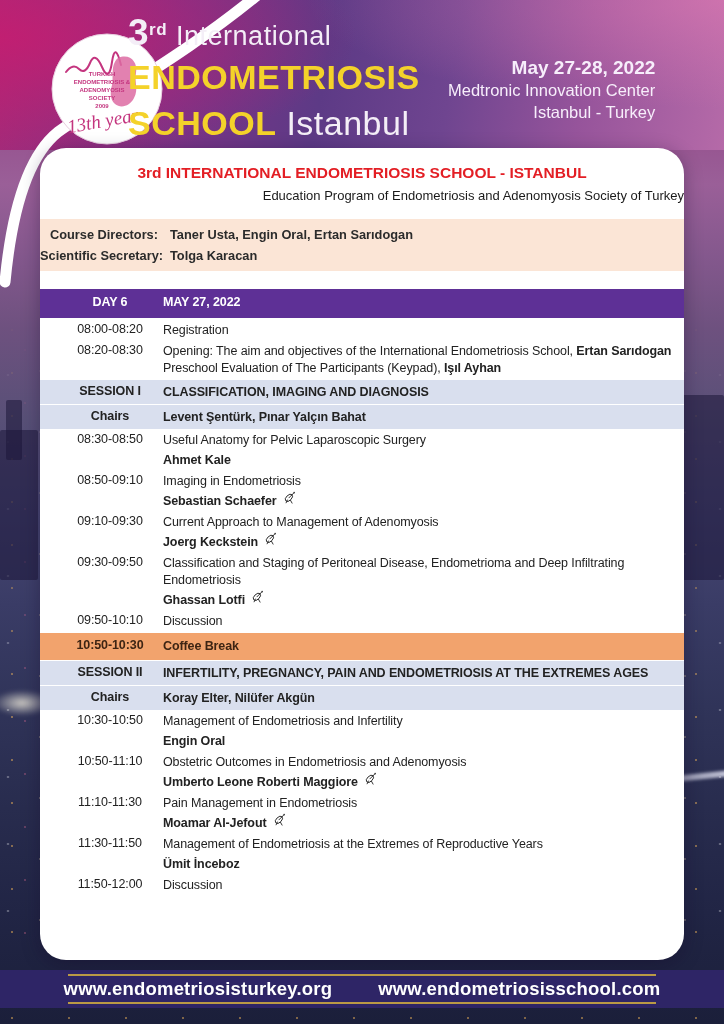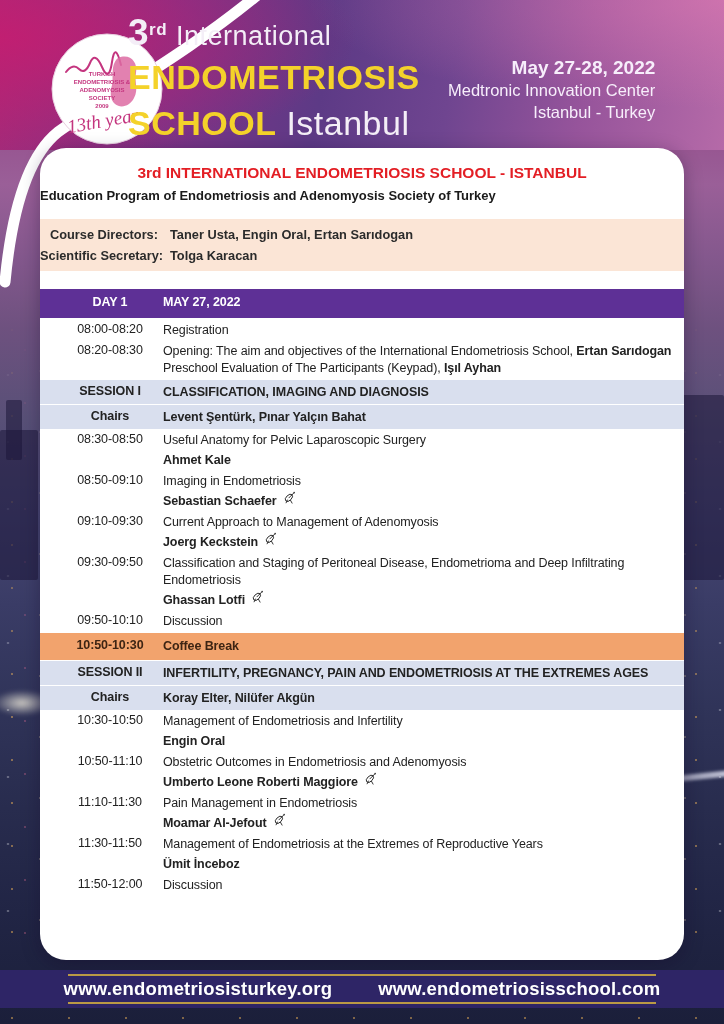--- a/index.html
+++ b/index.html
@@ -46,21 +46,21 @@
   .brand .l3 b{font-weight:800;color:#f4d22a;}
   .event-info{position:absolute;left:448px;top:55px;color:#f7eefb;line-height:1.33;text-align:right;}
   .event-info .date{font-size:19px;font-weight:700;}
   .event-info .venue,.event-info .loc{font-size:16.5px;font-weight:400;}
   .logo{position:absolute;left:50px;top:32px;}
 
   
   .card{position:absolute;left:40px;top:148px;width:644px;height:812px;background:#fff;
         border-radius:26px;overflow:hidden;box-shadow:0 4px 18px rgba(20,10,40,.35);}
   .prog-title{margin-top:16px;text-align:center;color:#e31e24;font-size:15.5px;font-weight:700;}
-  .prog-subtitle{margin-top:6px;text-align:left;color:#1a1a1a;font-size:13px;font-weight:700;}
+  .prog-subtitle{margin-top:6px;text-align:right;color:#1a1a1a;font-size:13px;font-weight:400;}
   .info-box{margin-top:16px;background:#fbe5d6;padding:5px 12px 5px 0;}
   .info-row{display:grid;grid-template-columns:118px 1fr;column-gap:12px;
             font-size:12.8px;font-weight:700;color:#2b2b2b;line-height:21px;}
   .info-label{text-align:right;white-space:nowrap;}
   .schedule{margin-top:18px;}
   .row{position:relative;padding:2px 6px 2px 123px;font-size:12.5px;color:#222;letter-spacing:-.1px;}
   .row .time{position:absolute;left:0;top:inherit;width:140px;text-align:center;top:auto;}
   .row .desc{min-height:17px;}
   .line{line-height:17px;white-space:nowrap;}
   .row.header-row{background:#5e3096;color:#fff;font-weight:700;padding-top:6px;padding-bottom:6px;margin-bottom:2px;}
@@ -141,21 +141,21 @@
           <div class="info-value">Taner Usta, Engin Oral, Ertan Sarıdogan</div>
         </div>
         <div class="info-row">
           <div class="info-label">Scientific Secretary:</div>
           <div class="info-value">Tolga Karacan</div>
         </div>
       </div>
 
     <div class="schedule">
       <div class="row header-row">
-        <div class="time">DAY 1</div>
+        <div class="time">DAY 6</div>
         <div class="desc">MAY 27, 2022</div>
       </div>
 
     <div class="row item">
           <div class="time">08:00-08:20</div>
           <div class="desc">
             <div class="line"><span>Registration</span></div>
           </div>
         </div>
         <div class="row item">

